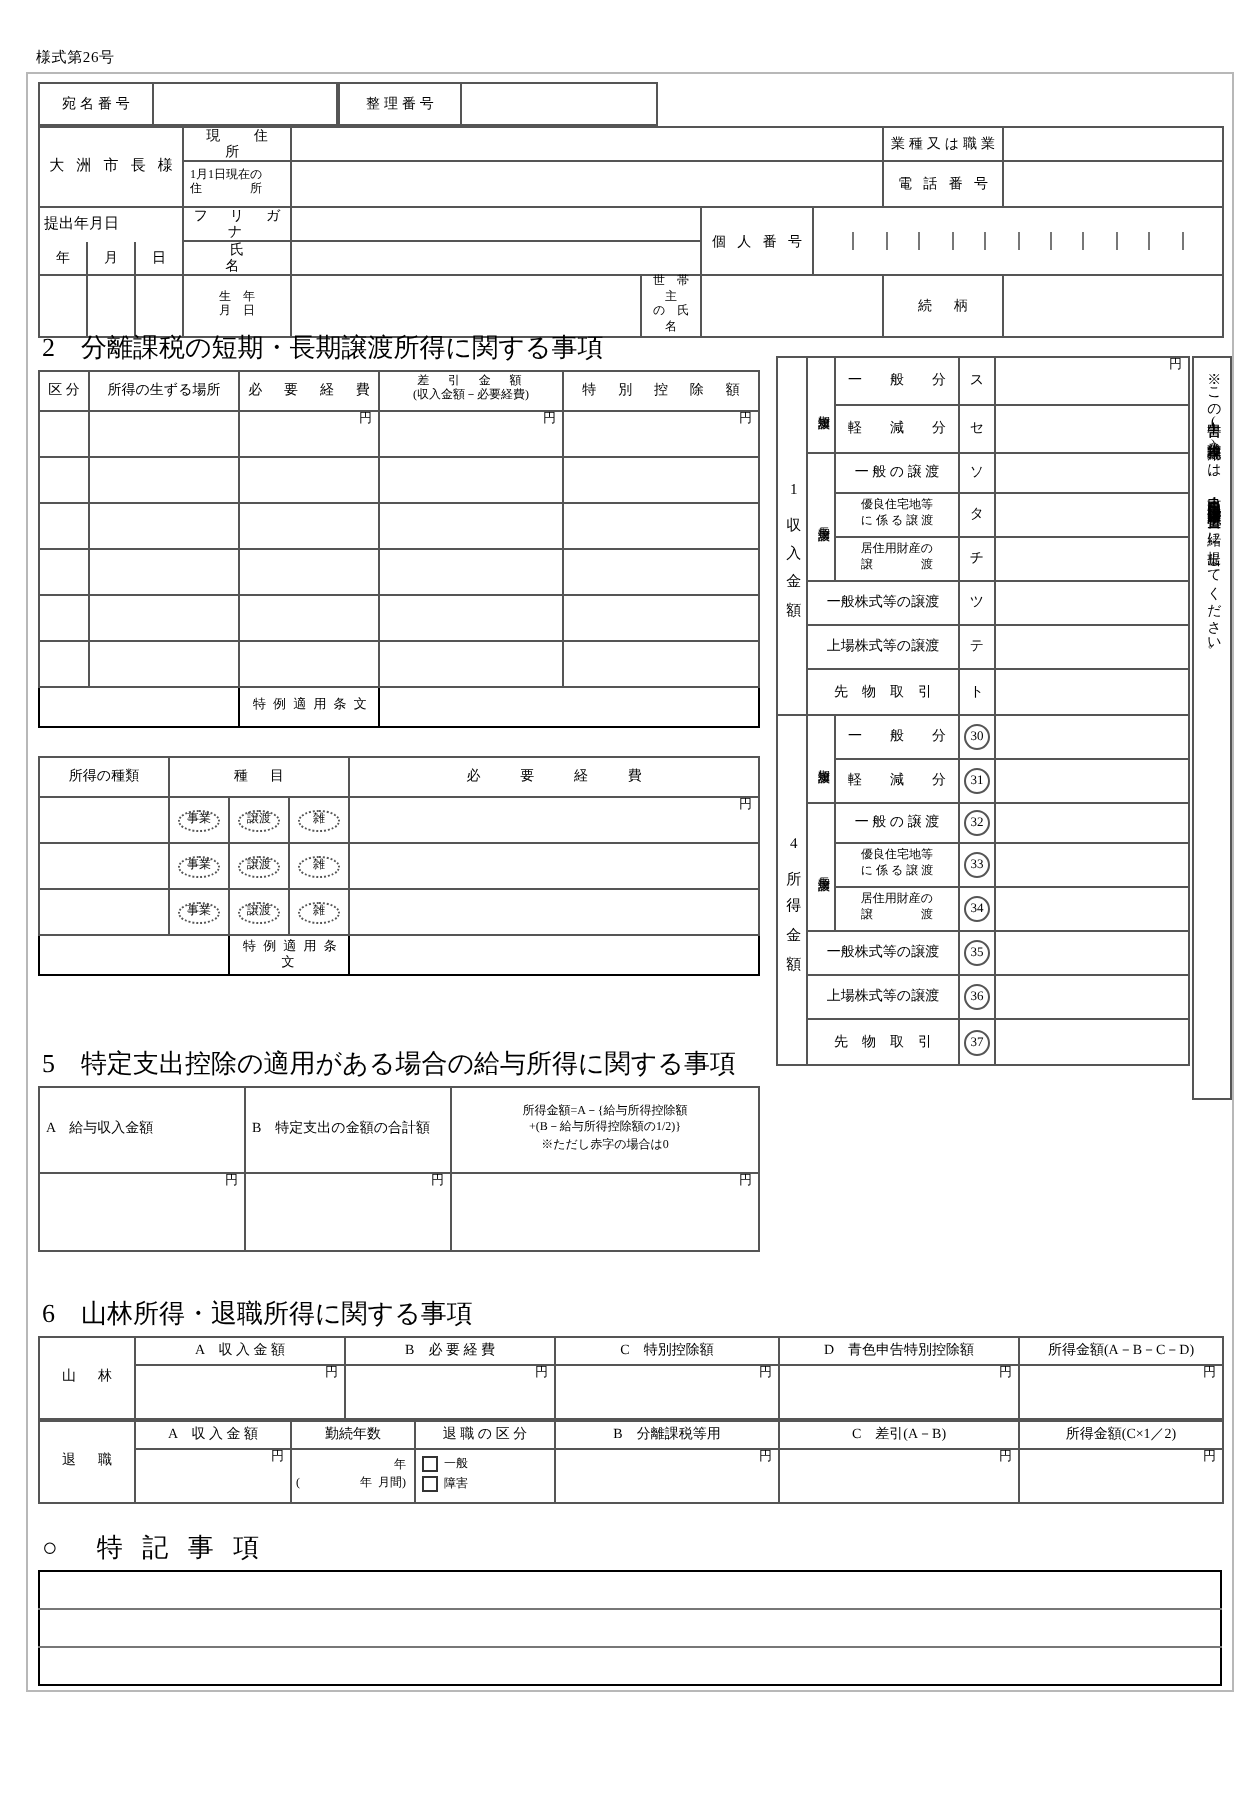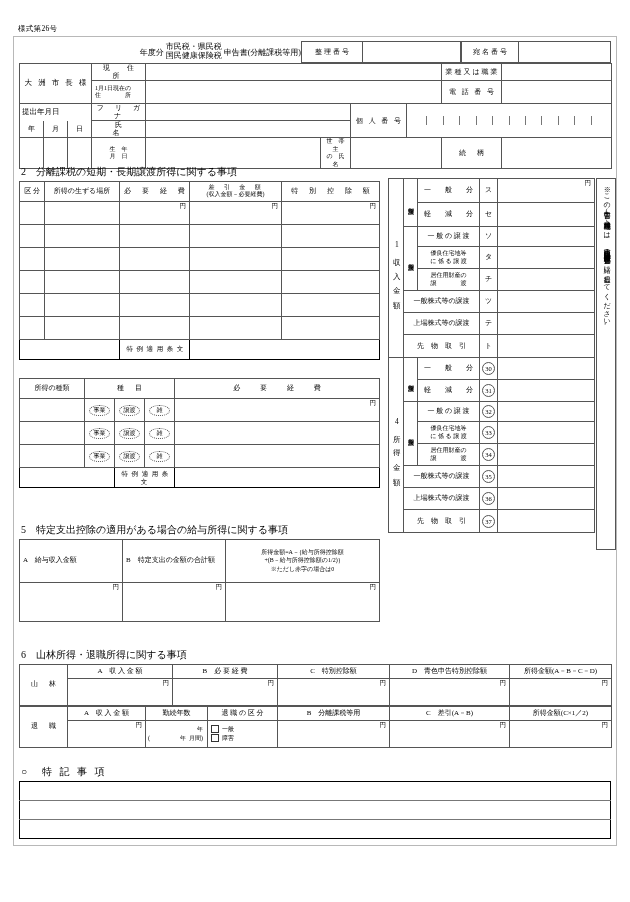--- a/index.html
+++ b/index.html
@@ -21,21 +21,21 @@
   table{border-collapse:collapse;table-layout:fixed;}
   td,th{border:1px solid #555;padding:0;font-weight:normal;vertical-align:middle;
         font-size:7px;line-height:1.15;text-align:center;}
   .nb{border:none;}
   .bt0{border-top:none;}.bb0{border-bottom:none;}
   .thick{border:1.5px solid #000;}
   .sp{letter-spacing:.28em;text-indent:.28em;}
   .sp2{letter-spacing:.7em;text-indent:.7em;}
   .l{text-align:left;padding-left:3px;}
   .yen{text-align:right;padding-right:3px;vertical-align:top;font-size:6.5px;}
-  .sec-title{font-size:10px;margin:0 0 1.5px 2px;text-align:left;}
+  .sec-title{font-size:13px;margin:0 0 1.5px 2px;text-align:left;}
   .tiny{font-size:6px;}
   .vtext{writing-mode:vertical-rl;text-orientation:upright;}
 
   
   .hdr{position:absolute;left:19px;top:41px;width:592px;}
   .hdr-top{display:flex;align-items:flex-end;}
   .hdr-title{flex:1;display:flex;align-items:center;justify-content:flex-end;
              padding-bottom:2px;font-size:8px;}
   .two-line{display:inline-block;text-align:center;line-height:1.12;font-size:8px;margin:0 2px;}
   .hdr-box{border:1.2px solid #000;border-bottom:none;}
@@ -58,40 +58,32 @@
 <body>
 
 <div class="page">
 
   <div class="form-no">様式第26号</div>
 
   <div class="outer"></div>
 
   <div class="hdr">
     <div class="hdr-top">
-      <div class="hdr-title">
-        <span>年度分</span>
-        <span class="two-line">
-          <span>市民税・県民税</span><br>
-          <span>国民健康保険税</span>
-        </span>
-        <span>申告書(分離課税等用)</span>
-      </div>
+      <table class="hdr-box" style="width:150px;">
+        <tbody>
+            <tr>
+          <td class="sp" style="width:56px;height:20px;">宛名番号</td>
+          <td></td>
+        </tr>
+      </tbody>
+        </table>
       <table class="hdr-box" style="width:160px;margin-left:0;">
         <tbody>
             <tr>
           <td class="sp" style="width:60px;height:20px;">整理番号</td>
-          <td></td>
-        </tr>
-      </tbody>
-        </table>
-      <table class="hdr-box" style="width:150px;">
-        <tbody>
-            <tr>
-          <td class="sp" style="width:56px;height:20px;">宛名番号</td>
           <td></td>
         </tr>
       </tbody>
         </table>
     </div>
 
     <table style="width:592px;border:1.2px solid #000;margin-top:0;">
       <colgroup>
         <col style="width:24px">
           <col style="width:24px">

